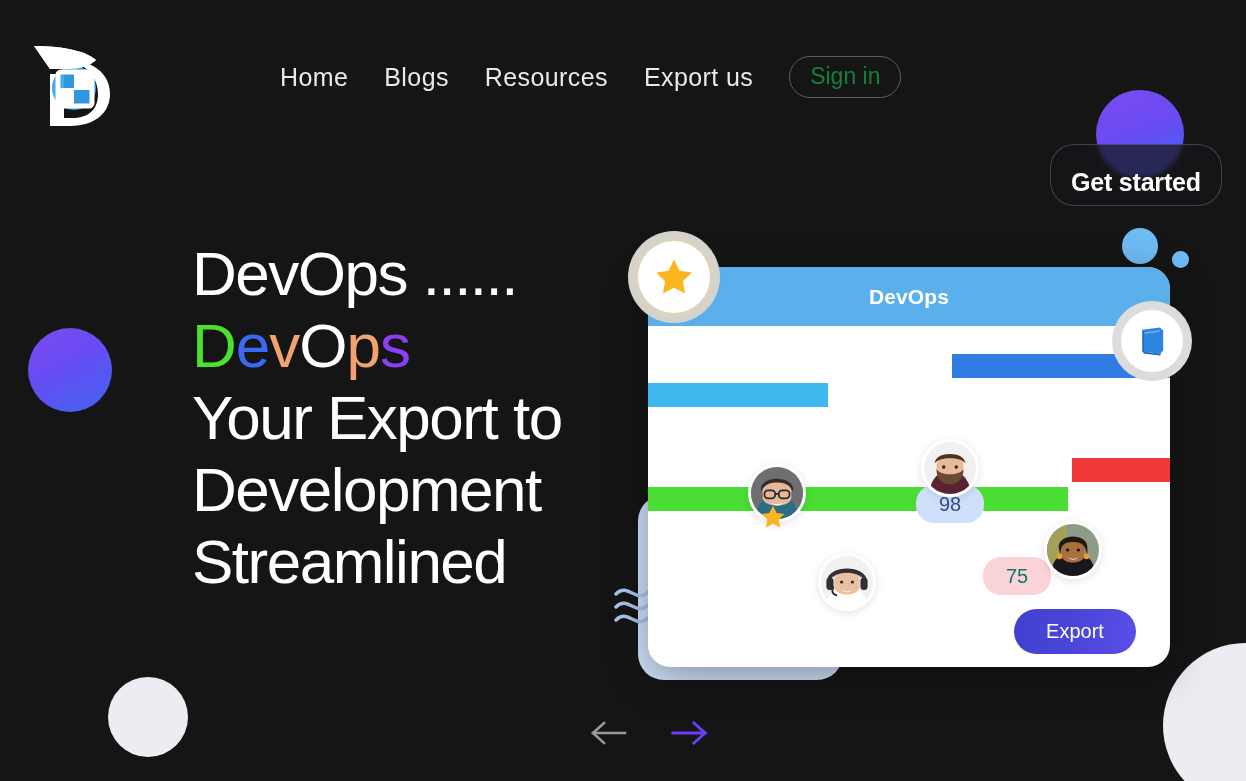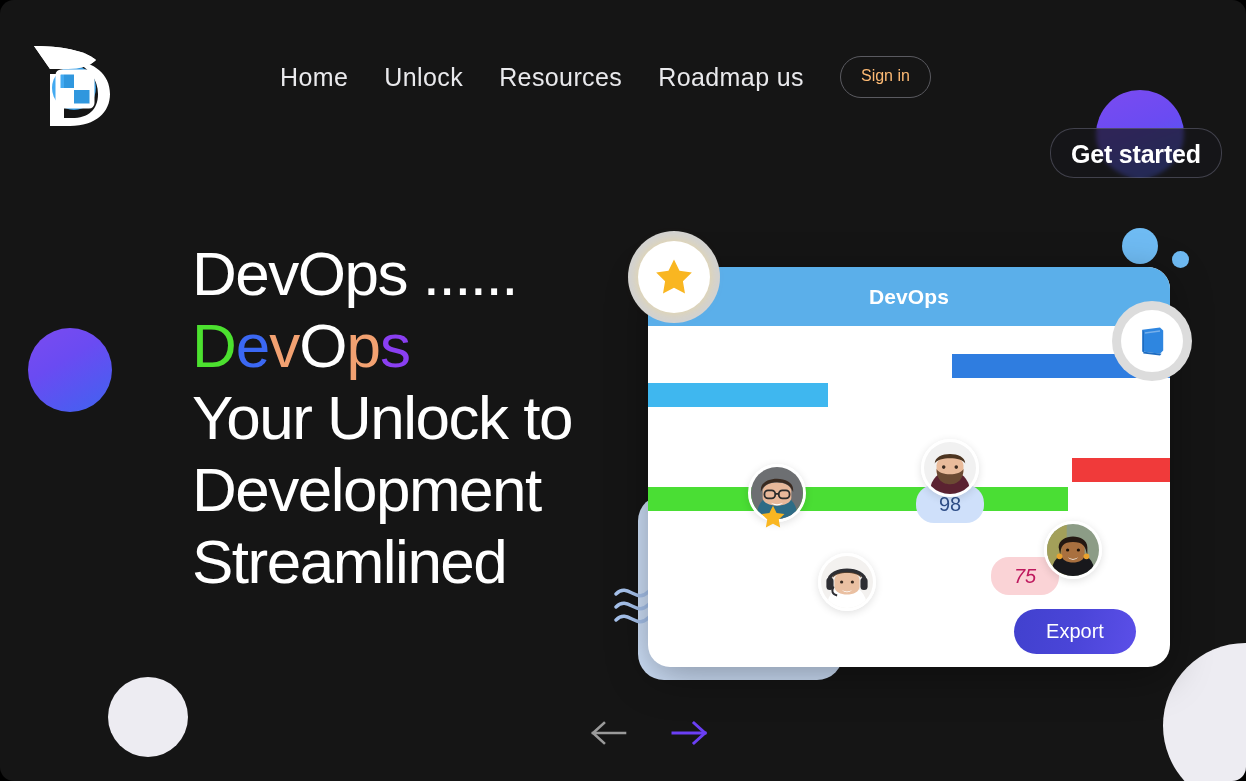--- a/index.html
+++ b/index.html
@@ -15,21 +15,20 @@
   body {
     font-family: "Liberation Sans", sans-serif;
   }
 
   #stage {
     position: relative;
     width: 1246px;
     height: 781px;
     background: #151515;
     overflow: hidden;
-    border-radius: 14px;
   }
 
   
   .blob { position: absolute; border-radius: 50%; }
 
   #blob-purple-left {
     left: 28px; top: 328px;
     width: 84px; height: 84px;
     background: linear-gradient(150deg, #7B4BF0 0%, #6A4BF2 40%, #3F63F0 100%);
   }
@@ -91,22 +90,22 @@
     cursor: pointer;
     white-space: nowrap;
     line-height: 34px;
   }
   .nav-link:first-child { padding-left: 8px; }
 
   #signin-button {
     margin-left: 18px;
     border: 1px solid #5A5A60;
     border-radius: 22px;
-    color: #fdba74;
-    font-size: 16px;
+    color: #15803d;
+    font-size: 23px;
     font-weight: 300;
     padding: 4px 20px 6px 20px;
     background: transparent;
     cursor: pointer;
     white-space: nowrap;
     line-height: 30px;
   }
 
   #getstarted-wrap {
     position: absolute;
@@ -115,25 +114,26 @@
   }
   #getstarted-button {
     display: block;
     background: rgba(22,22,26,0.72);
     border: 1px solid rgba(120,120,140,0.45);
     border-radius: 24px;
     color: #FFFFFF;
     font-size: 25px;
     font-weight: 700;
     letter-spacing: -0.2px;
-    padding: 10px 20px 8px 20px;
+    padding: 22px 20px 8px 20px;
     cursor: pointer;
     white-space: nowrap;
     line-height: 30px;
     backdrop-filter: blur(2px);
+    margin-top: 16px;
   }
 
   
   #hero-copy {
     position: absolute;
     left: 192px; top: 238px;
     width: 420px;
     z-index: 20;
   }
   .hero-line {
@@ -238,21 +238,21 @@
     justify-content: center;
     font-size: 20px;
     font-weight: 400;
     height: 38px;
     min-width: 68px;
     padding: 0 14px;
   }
   #score-1 { left: 140px; top: 152px; background: #CFECFA; color: #2B6A8C; z-index: -1; }
   #score-2 { left: 268px; top: 159px; background: #CFE0FA; color: #2F4E87; }
   #score-3 { left: 210px; top: 264px; background: #D6F5D2; color: #2F7A28; z-index: -1; }
-  #score-4 { left: 343px; top: 231px; background: #FAD3D6; color: #be185d; font-style: italic; }
+  #score-4 { left: 335px; top: 231px; background: #FAD3D6; color: #0f766e; }
 
   
   #avatar-star {
     position: absolute;
     left: 112px; top: 178px;
     width: 26px; height: 26px;
     z-index: 6;
   }
 
   
@@ -346,35 +346,35 @@
         <circle cx="44" cy="50" r="22" fill="#33A3F0" opacity="0.92"></circle>
         <rect x="28" y="34" width="34" height="34" rx="3" fill="none" stroke="#FFFFFF" stroke-width="5"></rect>
         <rect x="44" y="34" width="18" height="18" fill="#FFFFFF"></rect>
         <rect x="28" y="50" width="16" height="18" fill="#FFFFFF"></rect>
         <path d="M4 8 C30 8 54 12 66 22 C60 28 50 31 38 31 L20 31 Z" fill="#FFFFFF"></path>
       </svg>
     </div>
 
     <div id="nav-links">
       <span class="nav-link">Home</span>
-      <span class="nav-link">Unlock</span>
+      <span class="nav-link">Blogs</span>
       <span class="nav-link">Resources</span>
-      <span class="nav-link">Roadmap us</span>
+      <span class="nav-link">Export us</span>
       <button id="signin-button">Sign in</button>
     </div>
 
     <div id="getstarted-wrap">
       <button id="getstarted-button">Get started</button>
     </div>
   </div>
 
   <div id="hero-copy">
     <div class="hero-line" id="hero-line-1">DevOps ......</div>
     <div class="hero-line" id="hero-line-2"><span class="dev-D">D</span><span class="dev-e">e</span><span class="dev-v">v</span><span class="dev-O">O</span><span class="dev-p">p</span><span class="dev-s">s</span></div>
-    <div class="hero-line">Your Unlock to</div>
+    <div class="hero-line">Your Export to</div>
     <div class="hero-line">Development</div>
     <div class="hero-line">Streamlined</div>
   </div>
 
   <div id="illustration">
 
     <div id="back-card"></div>
 
     <svg id="wave-decor" viewBox="0 0 78 52">
       <path d="M2 14 C14 2 22 24 34 12 C46 0 56 20 70 10" fill="none" stroke="#A8C4EE" stroke-width="3.4" stroke-linecap="round"></path>

